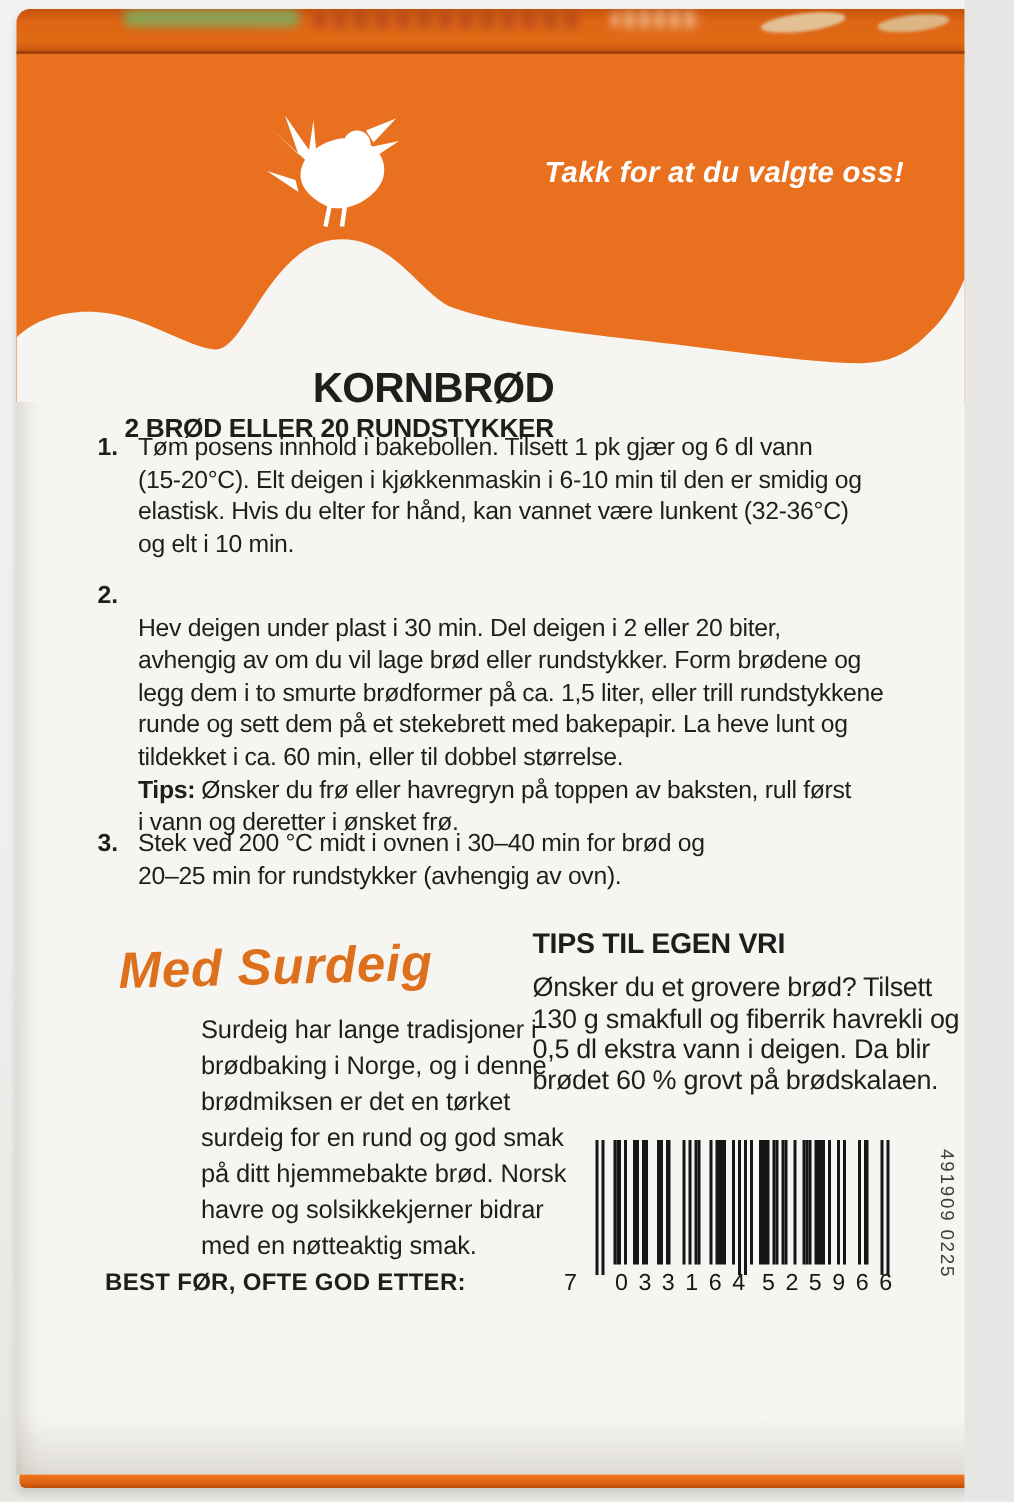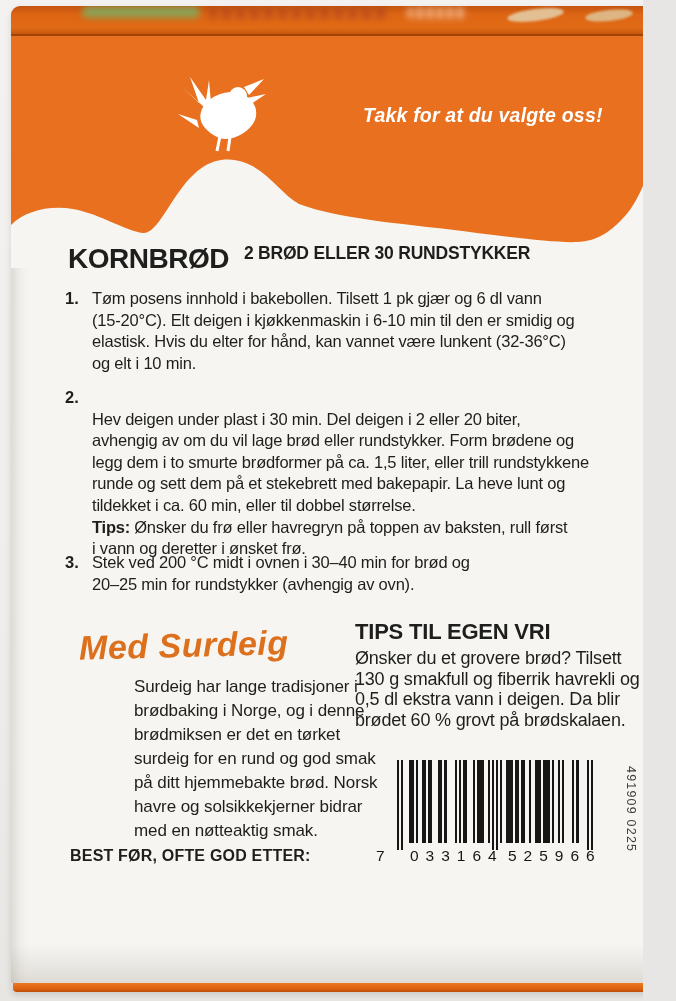--- a/index.html
+++ b/index.html
@@ -49,21 +49,21 @@
   .wave{ position:absolute; left:0; bottom:0; width:654px; height:226px; display:block; }
   .bird{ position:absolute; left:164px; top:40px; width:94px; height:76px; }
   .thanks{
     position:absolute; left:352px; top:68px; width:260px;
     color:#fff; font-size:19.5px; font-style:italic; font-weight:600; letter-spacing:.2px;
     white-space:nowrap;
   }
   
   .ink{ color:var(--ink,#1e1e1c); }
   .title-row{
-    position:absolute; left:57px; top:237px; display:flex; align-items:flex-start; white-space:nowrap;
+    position:absolute; left:57px; top:237px; display:flex; align-items:flex-end; white-space:nowrap;flex-direction:column;
   }
   .title{ font-size:28px; font-weight:800; letter-spacing:-.5px; }
   .subtitle{ font-size:17.5px; font-weight:700; margin-left:15px; letter-spacing:-.2px; }
   .step{ position:absolute; left:54px; display:flex; }
   .step-num{ width:27px; font-size:16.5px; font-weight:700; line-height:21.6px; }
   .step-text{ width:570px; font-size:16.5px; line-height:21.6px; white-space:pre-line; letter-spacing:-.2px; }
   .step1{ top:282px; } .step2{ top:381px; } .step3{ top:546px; }
   .tip-line{ display:block; }
   .tip-label{ font-weight:700; margin-right:4px;text-align:right; }
   
@@ -75,21 +75,21 @@
   .surdeig-body{
     position:absolute; left:81px; top:669px; width:262px;
     font-size:17px; line-height:24px; white-space:pre-line; letter-spacing:-.1px;margin-left:42px;
   }
   .bestfor{
     position:absolute; left:59px; top:841px;
     font-size:16px; font-weight:700; letter-spacing:.2px;
   }
   .tips-heading{
     position:absolute; left:344px; top:613px;
-    font-size:22px; font-weight:800; letter-spacing:-.2px;
+    font-size:19px; font-weight:800; letter-spacing:-.2px;
   }
   .tips-body{
     position:absolute; left:344px; top:642px; width:312px;
     font-size:18px; line-height:20.6px; white-space:pre-line; letter-spacing:-.2px;
   }
   
   .barcode-bars{
     position:absolute; left:386px; top:754px; width:196px; height:90px;
     display:flex; align-items:flex-start;
   }
@@ -156,21 +156,21 @@
         <g stroke="#ffffff" stroke-width="3" fill="none">
           <path d="M45,60 L42,75"></path>
           <path d="M55,61 L53,75"></path>
         </g>
       </svg>
       <div class="thanks">Takk for at du valgte oss!</div>
     </div>
 
     <div class="title-row">
       <span class="title ink">KORNBRØD</span>
-      <span class="subtitle ink">2 BRØD ELLER 30 RUNDSTYKKER</span>
+      <span class="subtitle ink">2 BRØD ELLER 20 RUNDSTYKKER</span>
     </div>
 
     <div class="step step1">
       <div class="step-num ink">1.</div>
       <div class="step-text ink">Tøm posens innhold i bakebollen. Tilsett 1 pk gjær og 6 dl vann
 (15-20°C). Elt deigen i kjøkkenmaskin i 6-10 min til den er smidig og
 elastisk. Hvis du elter for hånd, kan vannet være lunkent (32-36°C)
 og elt i 10 min.</div>
     </div>
     <div class="step step2">

